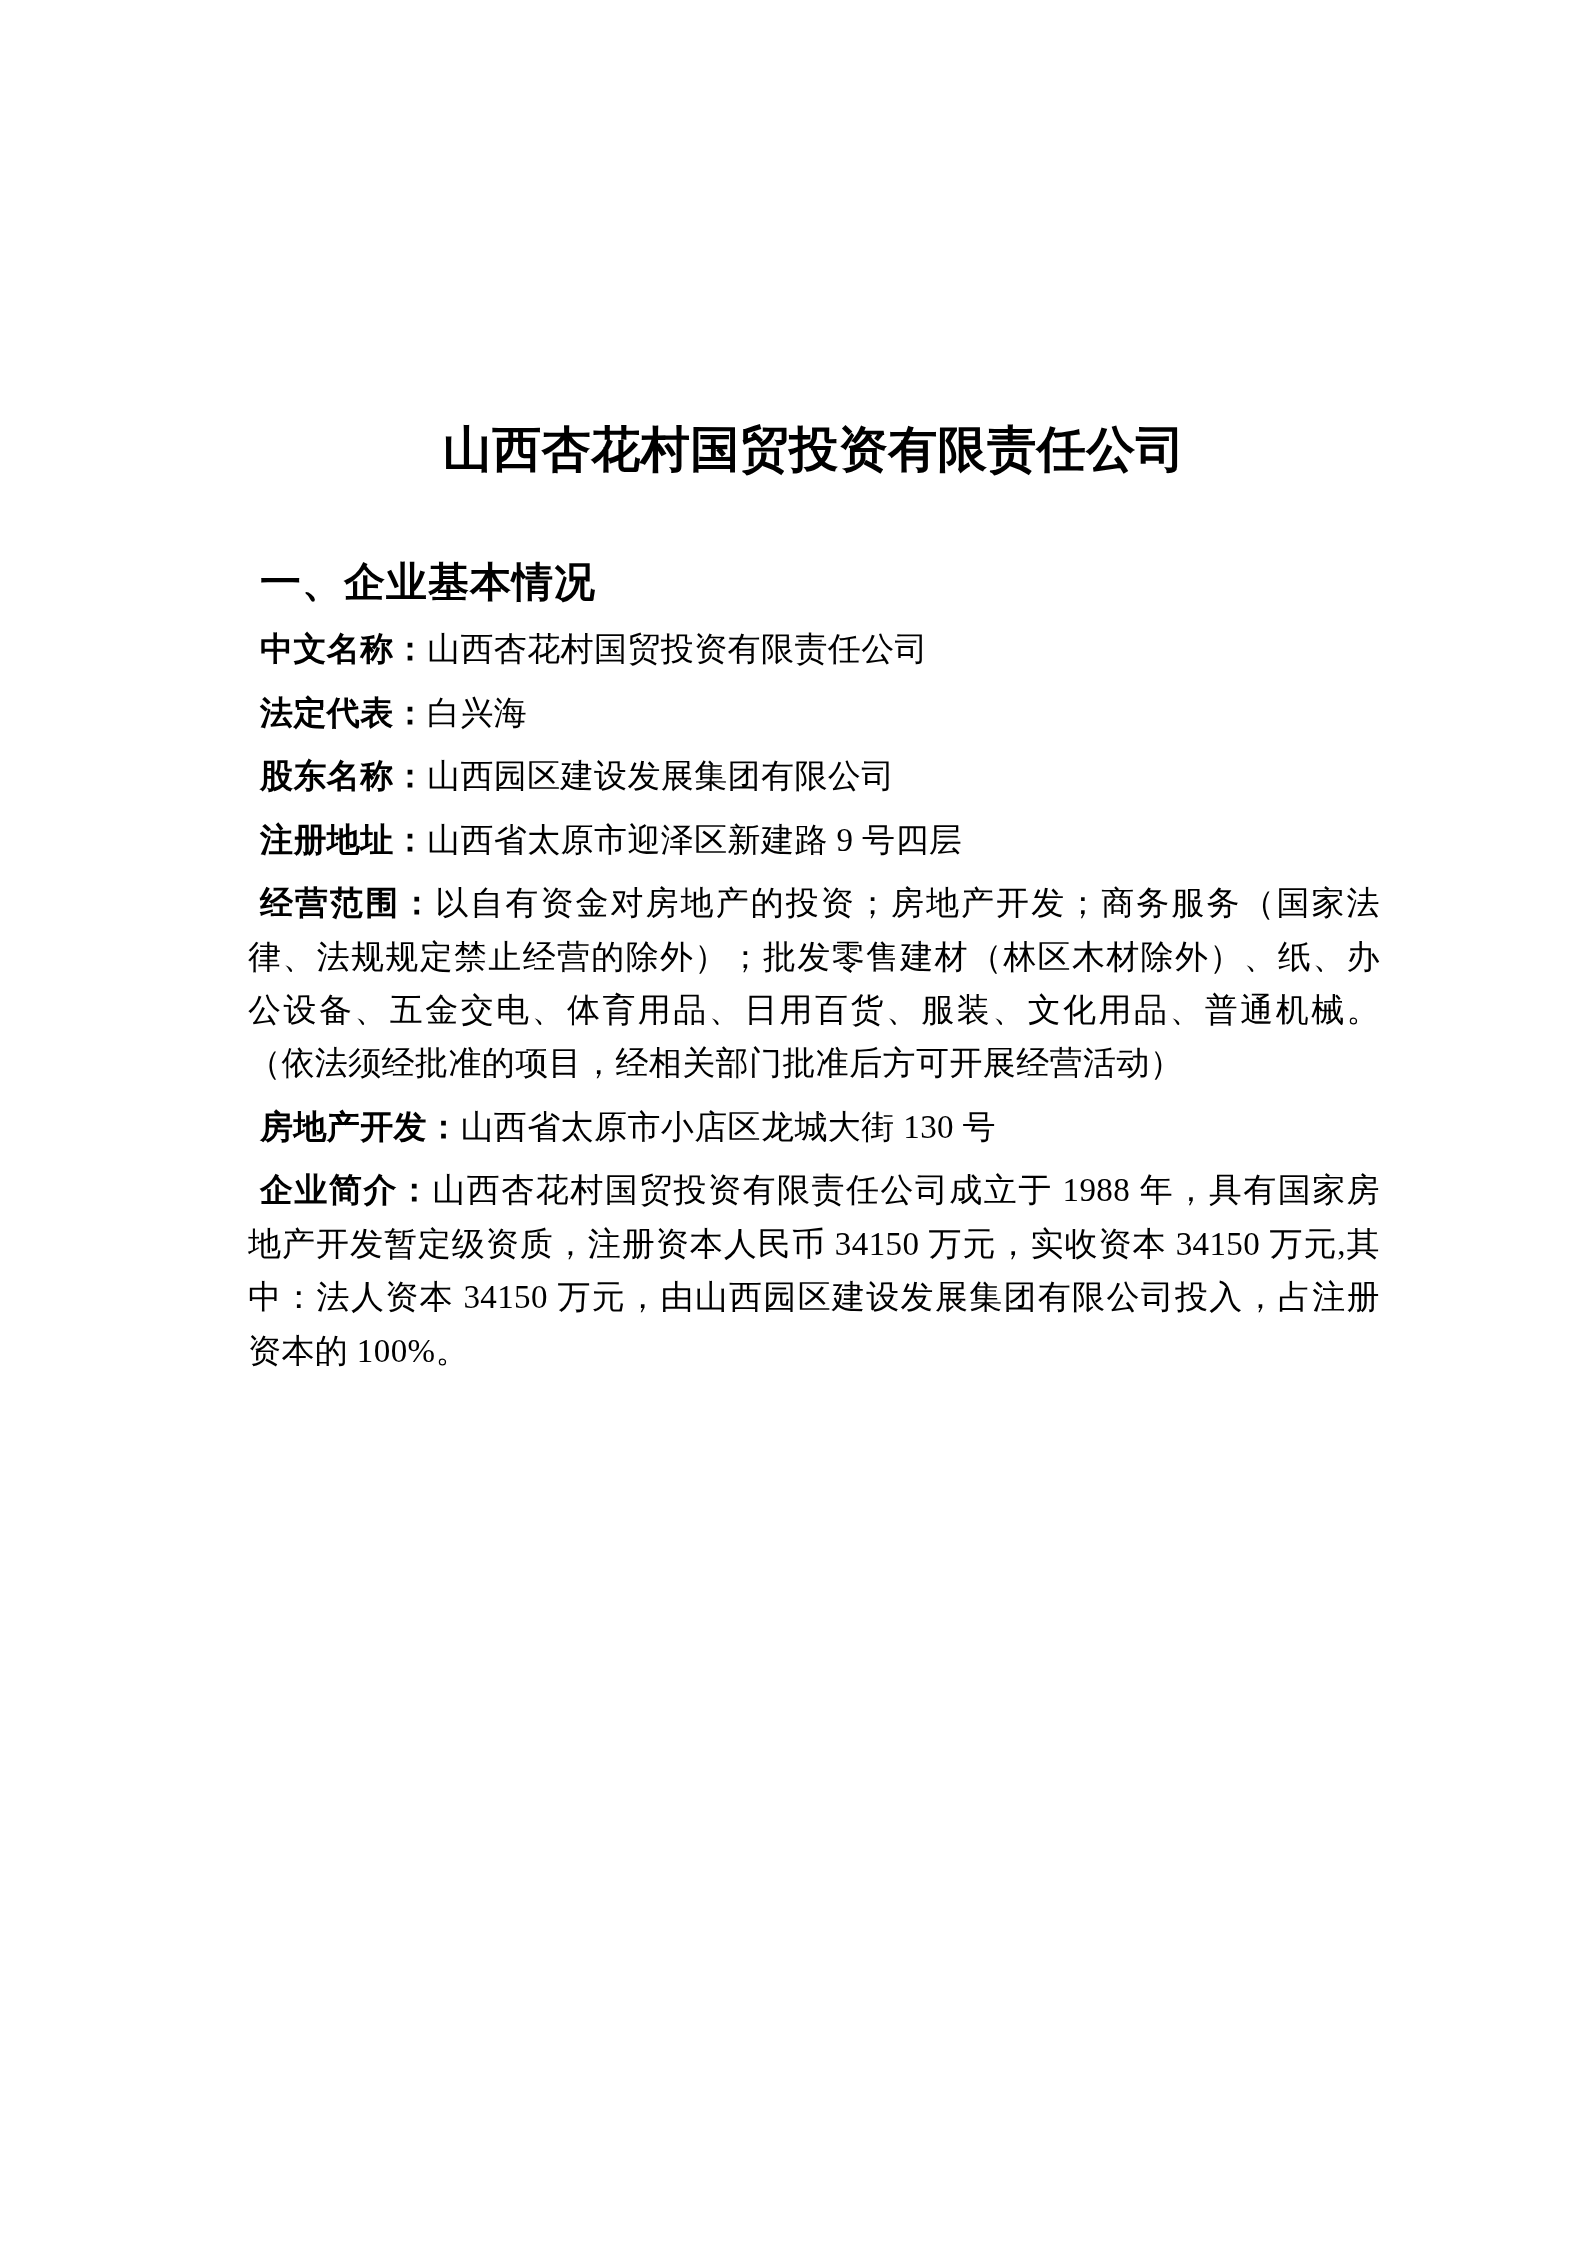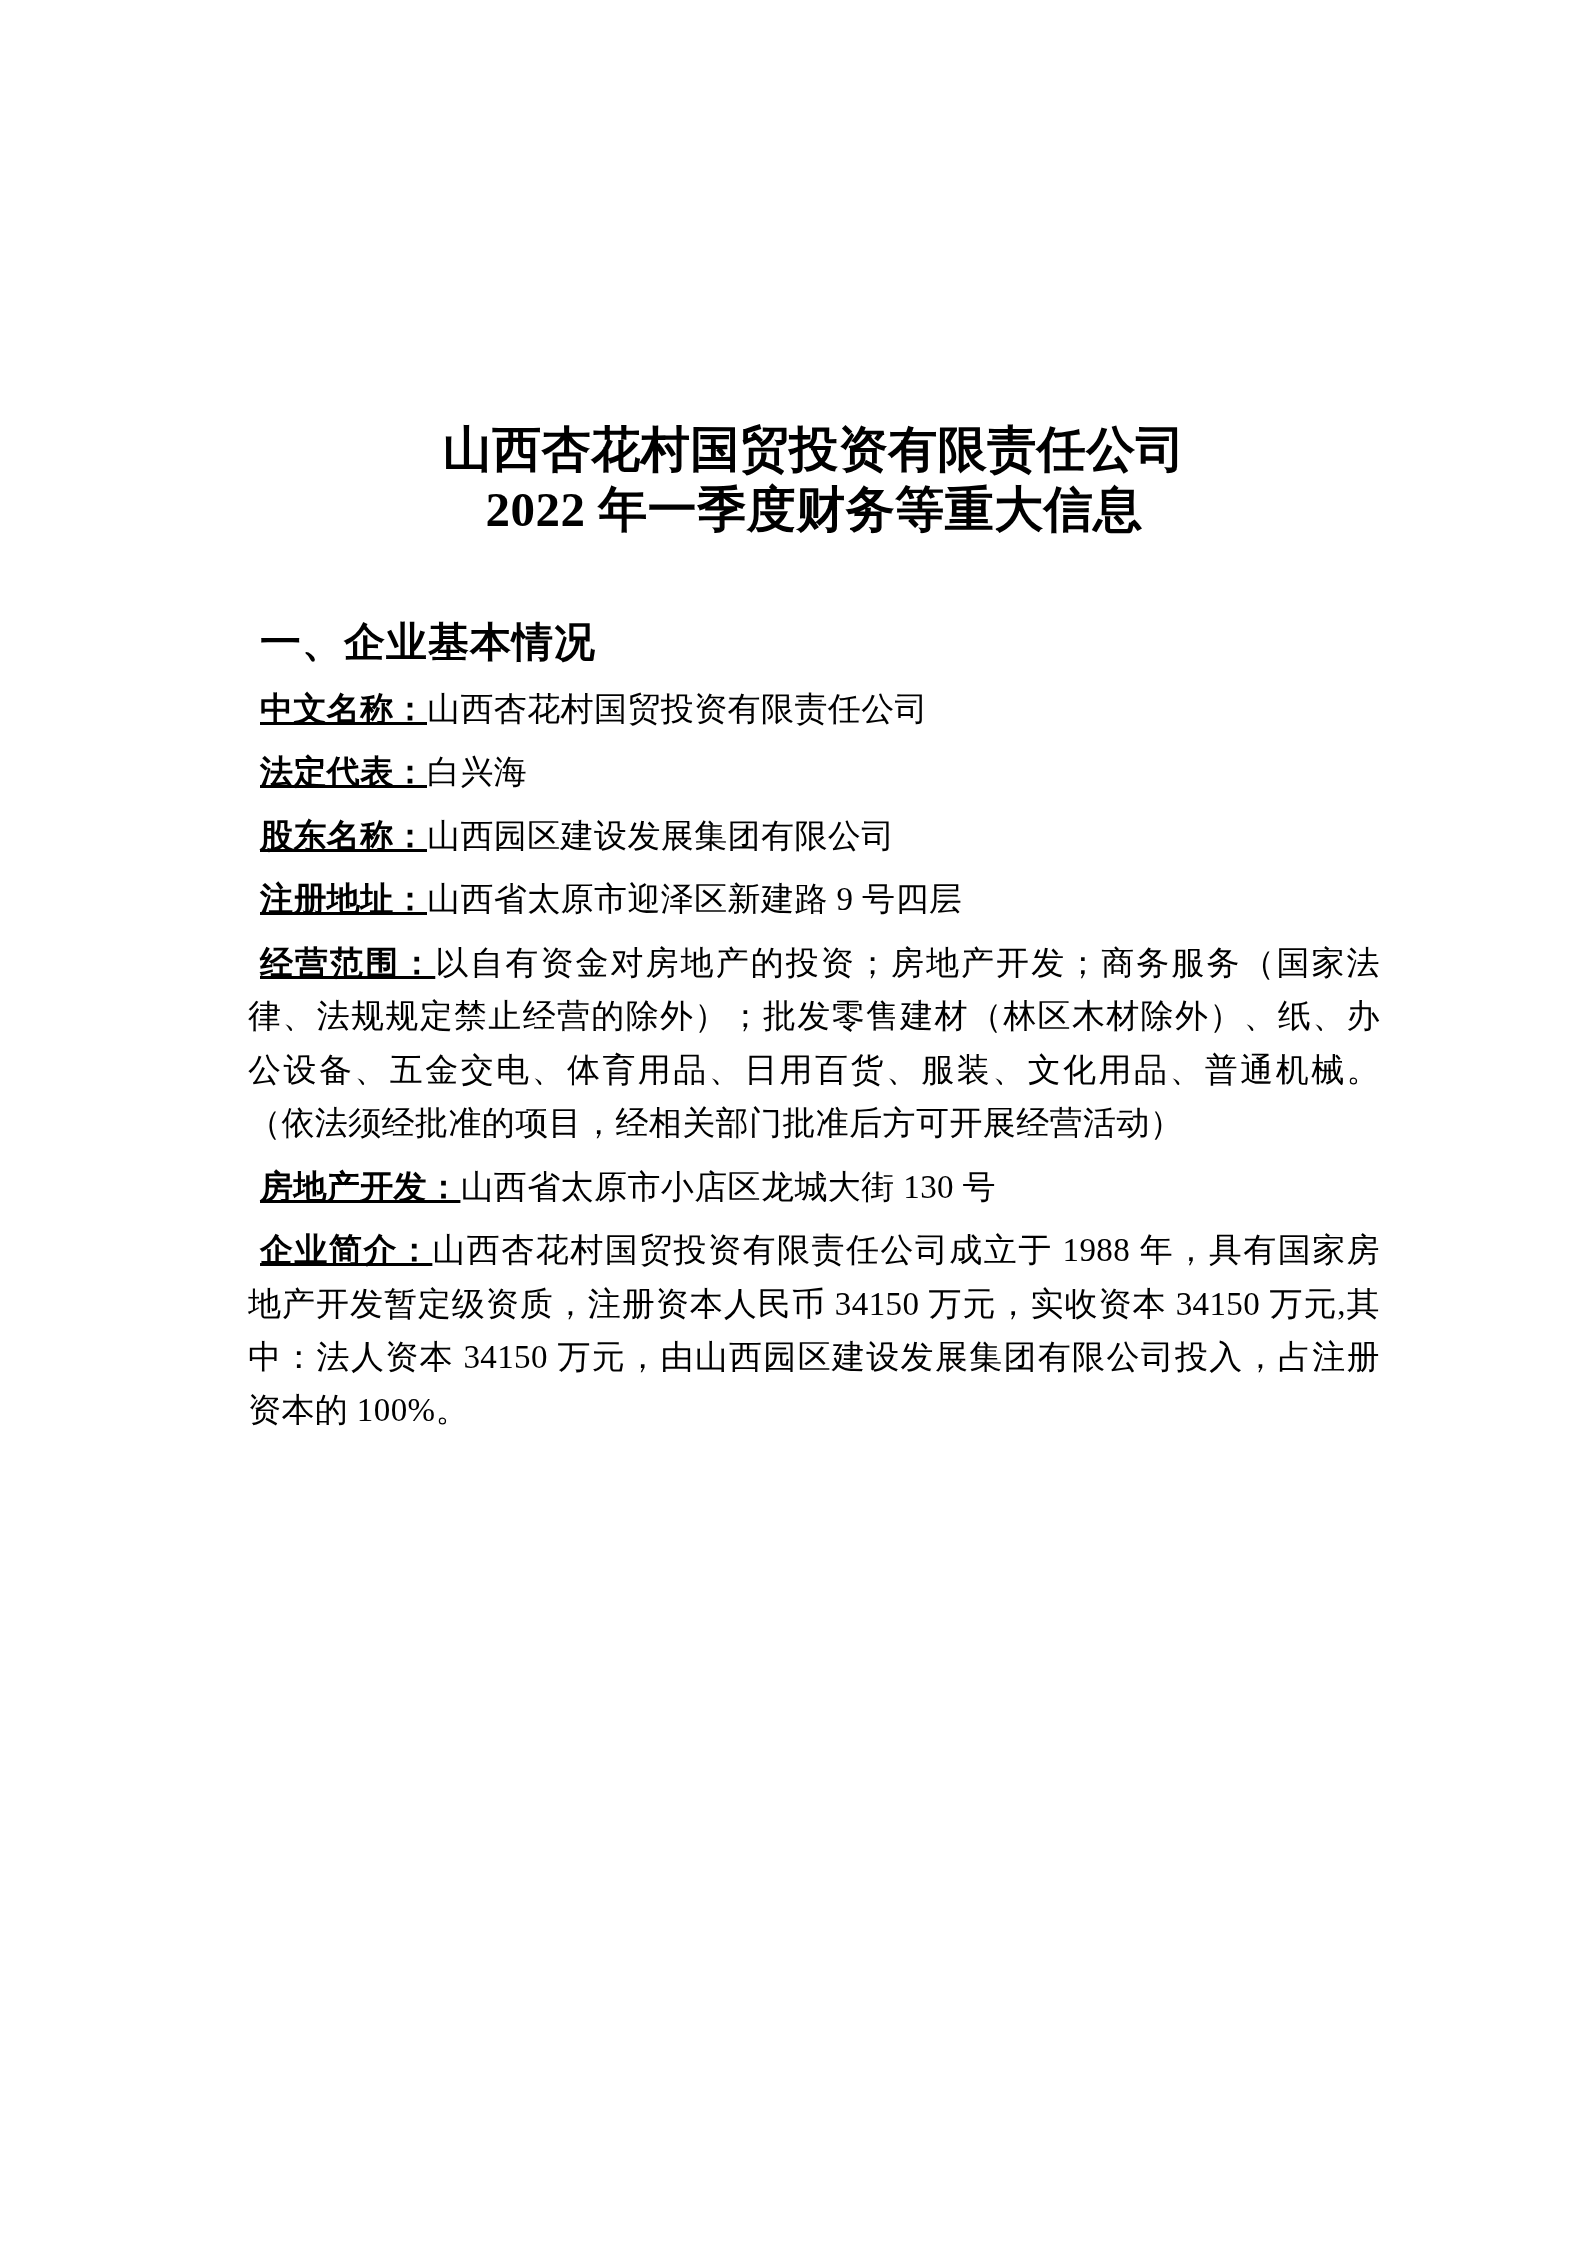--- a/index.html
+++ b/index.html
@@ -46,21 +46,20 @@
   .section-heading {
     font-size: 41px;
     font-weight: 700;
     margin: 72px 0 0 0;
     padding-left: 12px;
     line-height: 1.5;
     letter-spacing: 1px;
   }
   .lbl {
     font-weight: 700;
-    text-decoration: underline;
   }
   .field-row {
     font-size: 33px;
     line-height: 1.62;
     margin-top: 10px;
     padding-left: 12px;
     letter-spacing: 0.4px;
   }
   .field-row .val {
     font-weight: 400;
@@ -78,21 +77,20 @@
   }
 </style>
 </head>
 <body>
 
 <div class="page">
   <div class="content">
 
     <h1 class="doc-title">
       <span class="t-line">山西杏花村国贸投资有限责任公司</span>
-      <span class="t-line">2022 年一季度财务等重大信息</span>
     </h1>
 
     <div class="section-heading">一、企业基本情况</div>
 
     <div class="field-row">
       <span class="lbl">中文名称：</span><span class="val">山西杏花村国贸投资有限责任公司</span>
     </div>
 
     <div class="field-row">
       <span class="lbl">法定代表：</span><span class="val">白兴海</span>

